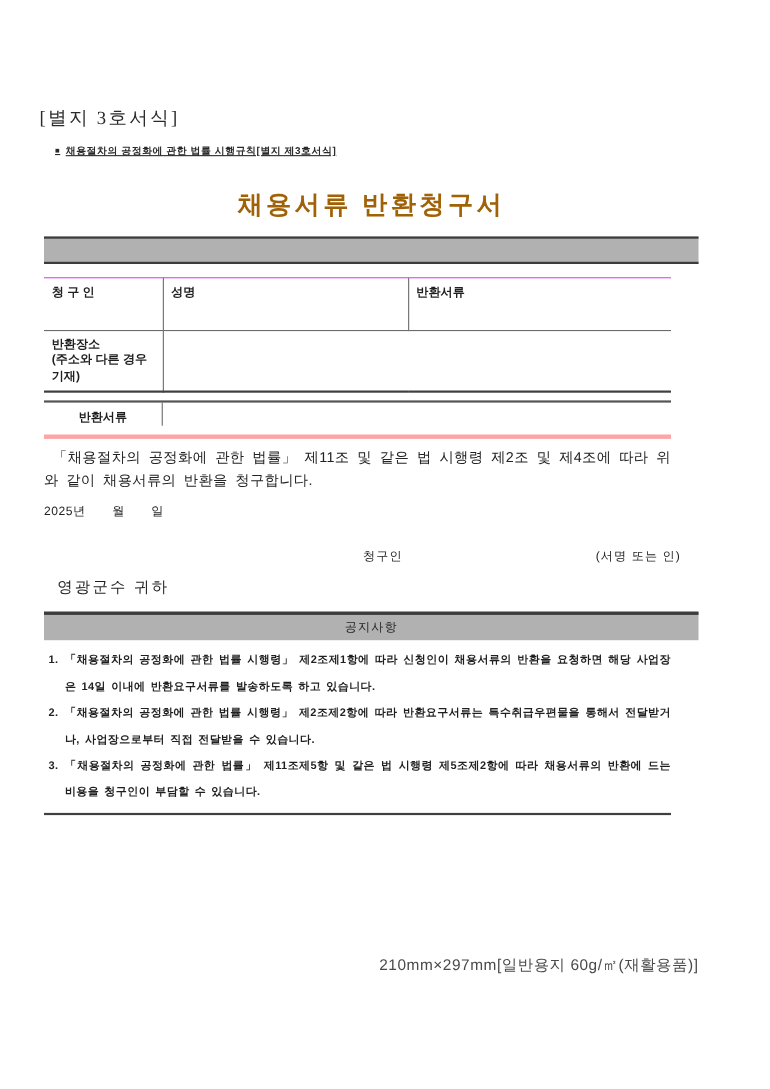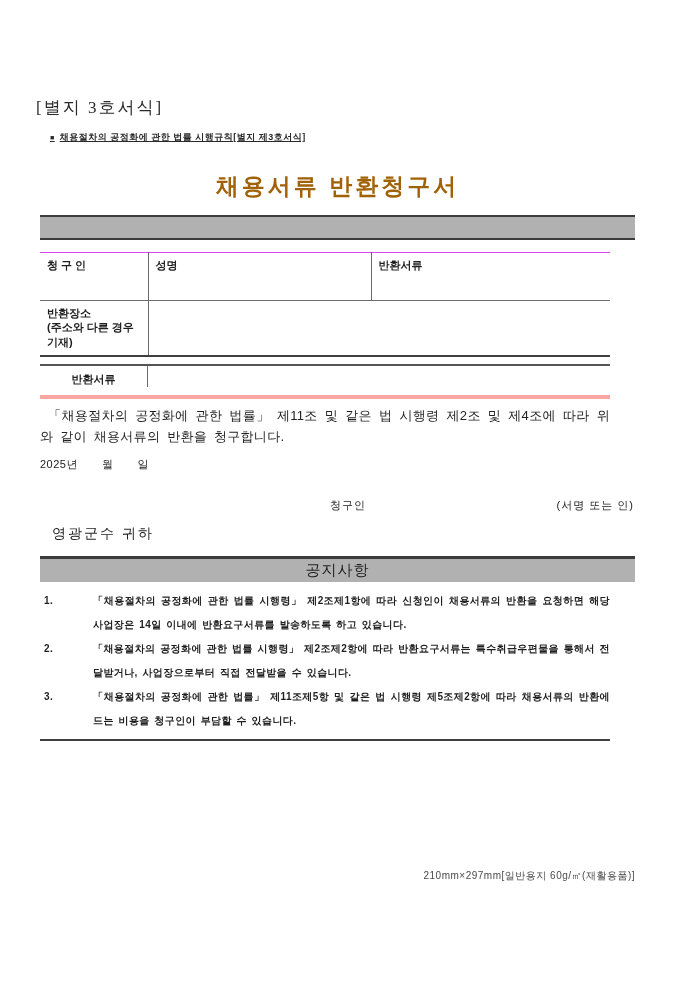--- a/index.html
+++ b/index.html
@@ -97,54 +97,54 @@
     margin-top: 10px;
     display: flex; justify-content: flex-start; gap: 24px;
     font-size: 11px; color: #222; letter-spacing: 0.5px;
   }
   .sign-line {
     position: relative;
     margin-top: 26px; height: 14px;
     font-size: 11px; color: #222;
   }
   .sign-line .claimant { position: absolute; left: 290px; top: 0; letter-spacing: 1px; }
-  .sign-line .seal { position: absolute; right: 1px; top: 0; letter-spacing: 1px; }
+  .sign-line .seal { position: absolute; right: 16px; top: 0; letter-spacing: 1px; }
   .addressee {
     margin-top: 13px;
     font-size: 14px; letter-spacing: 2px; color: #1f1f1f; margin-left: 12px;
   }
 
   
   .notice-bar {
     margin-top: 13px;
     height: 26px;
     background: #b1b1b1;
     border-top: 3px solid #3c3c3c;
     display: flex; align-items: center; justify-content: center;
-    font-size: 15px; color: #1f1f1f; letter-spacing: 1px;
+    font-size: 11px; color: #1f1f1f; letter-spacing: 1px;
   }
   .notice-list {
     margin-top: 7px;
     width: 570px;
     border-bottom: 2px solid #3f3f3f;
     padding-bottom: 6px;
   }
   .notice-item {
     display: flex;
     font-size: 10px; font-weight: 700; color: #1f1f1f;
     line-height: 24px; letter-spacing: 0.4px;
   }
   .notice-item .no { width: 19px; padding-left: 4px; flex: none; }
-  .notice-item .txt { flex: 1; text-align: justify; word-spacing: 1.5px; margin-left: 34px; }
+  .notice-item .txt { flex: 1; text-align: justify; word-spacing: 1.5px; }
 
   
   .paper-spec {
     position: absolute;
     top: 869px; right: 65px;
-    font-size: 10px; color: #4a4a4a; letter-spacing: 0.5px;
+    font-size: 14px; color: #4a4a4a; letter-spacing: 0.5px;
   }
 </style>
 </head>
 <body>
 
 <div class="sheet">
 
   <div class="form-label">[별지 3호서식]</div>
 
   <div class="rule-ref">

